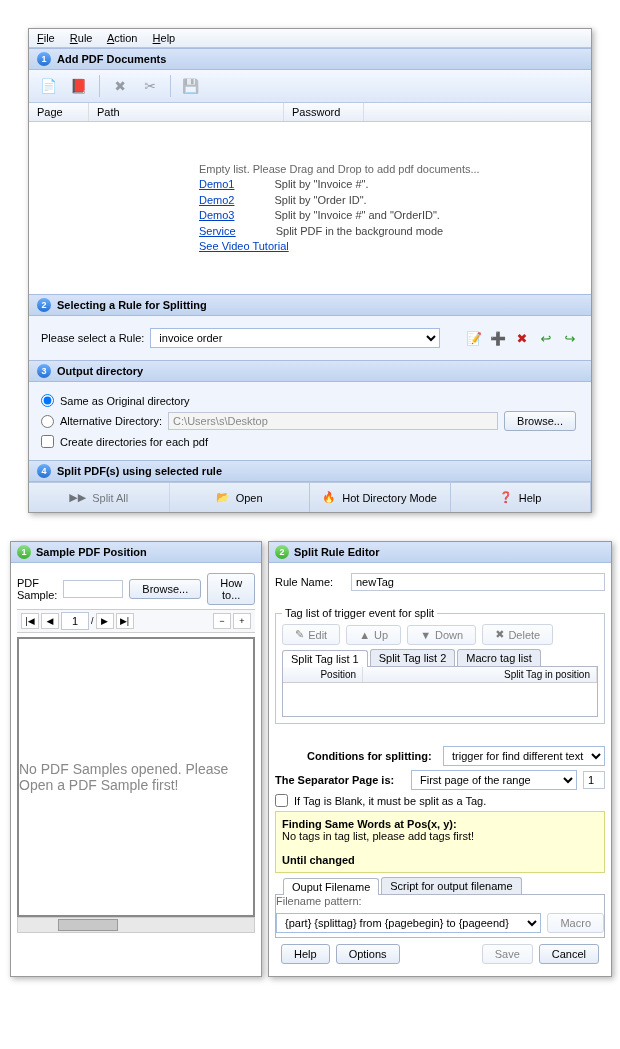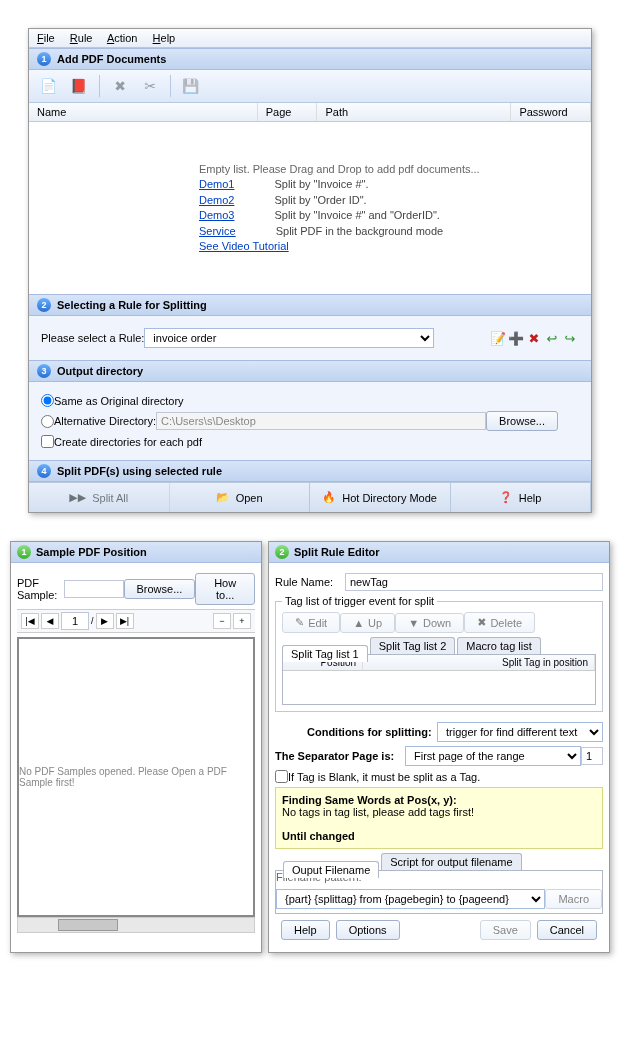--- a/index.html
+++ b/index.html
@@ -15,21 +15,21 @@
 .tbtn { width: 24px; height: 24px; border: 1px solid transparent; border-radius: 3px; display: inline-flex; align-items: center; justify-content: center; font-size: 14px; }
 .tbtn.disabled { opacity: 0.35; }
 .sep { width: 1px; height: 22px; background: #b8c8e0; margin: 0 2px; }
 .listhdr { display: flex; background: linear-gradient(#fafcfe,#e8eef8); border-bottom: 1px solid #ccc; font-size: 11px; }
 .listhdr div { padding: 3px 8px; border-right: 1px solid #ddd; }
 .col-name { width: 230px; } .col-page { width: 60px; } .col-path { width: 195px; } .col-pwd { width: 80px; }
 .emptylist { padding: 40px 0 40px 170px; color: #666; line-height: 1.4; }
 .emptylist a { color: #0040c0; text-decoration: underline; }
 .desc { display: inline-block; margin-left: 40px; color: #444; }
 .section-body { padding: 8px 12px; background: #f0f4fc; }
-.row { display: flex; align-items: center; margin: 4px 0; }
+.row { display: flex; align-items: center; gap: 6px; margin: 4px 0; }
 select { border: 1px solid #a8bce0; padding: 2px 4px; font-size: 11px; background: #fff; }
 input[type=text] { border: 1px solid #c0c8d8; padding: 2px 4px; font-size: 11px; }
 input[type=text]:disabled, input[type=text].readonly { background: #f4f4f4; color: #888; }
 .btn { border: 1px solid #a0b0c8; background: linear-gradient(#fafcfe,#e4ecf8); padding: 3px 12px; border-radius: 3px; font-size: 11px; cursor: default; display: inline-flex; align-items: center; gap: 4px; }
 .btn.disabled { opacity: 0.5; }
 .iconbtn { width: 18px; height: 18px; display: inline-flex; align-items: center; justify-content: center; font-size: 13px; }
 .actionbar { display: flex; background: linear-gradient(#e8eff9,#d4e0f2); border-top: 1px solid #b8c8e0; }
 .actionbar .abtn { flex: 1; text-align: center; padding: 8px 0; border-right: 1px solid #b8c8e0; display: flex; align-items: center; justify-content: center; gap: 6px; }
 .actionbar .abtn.disabled { opacity: 0.5; }
 
@@ -38,29 +38,29 @@
 .panel { border: 1px solid #999; background: #fff; box-shadow: 2px 2px 6px rgba(0,0,0,0.3); }
 .leftp { width: 252px; margin-right: 6px; }
 .rightp { flex: 1; }
 .ph { background: linear-gradient(#d8e4f8,#c0d4f0); border-bottom: 1px solid #a8bce0; padding: 3px 6px; display: flex; align-items: center; gap: 5px; font-weight: bold; font-size: 11px; }
 .pbody { padding: 6px; }
 .lbl { display: inline-block; }
 textarea { border: 1px solid #a8bce0; font-size: 11px; resize: none; }
 .navbar { display: flex; align-items: center; gap: 2px; padding: 2px 4px; border-top: 1px solid #ccc; border-bottom: 1px solid #ccc; background: #f6f8fc; }
 .navbar .nbtn { width: 18px; height: 16px; border: 1px solid #ccc; background: #fff; font-size: 9px; display: inline-flex; align-items: center; justify-content: center; }
 .navbar input { width: 28px; text-align: center; }
-.preview { border: 2px solid #888; height: 280px; margin-top: 4px; display: flex; align-items: center; justify-content: flex-end; color: #888; font-size: 10px; background: #fff; }
+.preview { border: 2px solid #888; height: 280px; margin-top: 4px; display: flex; align-items: center; justify-content: flex-end; color: #888; font-size: 14px; background: #fff; }
 .hscroll { height: 16px; background: #e8e8e8; border: 1px solid #ccc; display: flex; align-items: center; }
 .hscroll .thumb { width: 60px; height: 12px; background: #c8c8c8; margin-left: 40px; border: 1px solid #999; }
 
-.fieldset { border: 1px solid #c0c8d8; margin: 10px 0; padding: 6px; position: relative; }
+.fieldset { border: 1px solid #c0c8d8; margin: 22px 0; padding: 6px; position: relative; }
 .fieldset .legend { position: absolute; top: -7px; left: 6px; background: #fff; padding: 0 3px; font-size: 11px; }
 .tabs { display: flex; border-bottom: 1px solid #b0b8c8; margin-top: 4px; }
 .tab { border: 1px solid #b0b8c8; border-bottom: none; padding: 2px 8px; background: #e8ecf4; margin-right: 2px; font-size: 11px; border-radius: 3px 3px 0 0; }
-.tab.active { background: #fff; position: relative; top: 8px; }
+.tab.active { background: #fff; position: relative; top: 1px; }
 .taglist { border: 1px solid #b0b8c8; border-top: none; height: 50px; }
 .taglist .thdr { display: flex; background: linear-gradient(#fafcfe,#ecf0f8); border-bottom: 1px solid #ccc; font-size: 10px; text-align: right; }
 .taglist .thdr div { padding: 2px 6px; border-right: 1px solid #ddd; }
 .yellowbox { background: #ffffd8; border: 1px solid #d8d880; padding: 6px; font-size: 11px; }
 .yellowbox .bold { font-weight: bold; }
 .btnrow { display: flex; gap: 6px; padding: 6px; justify-content: space-between; }
 </style>
 </head>
 <body>
 
@@ -81,21 +81,20 @@
     <span class="tbtn" style="color:#2a902a;">📄</span>
     <span class="tbtn" style="color:#c02020;">📕</span>
     <span class="sep"></span>
     <span class="tbtn disabled">✖</span>
     <span class="tbtn disabled">✂</span>
     <span class="sep"></span>
     <span class="tbtn disabled">💾</span>
   </div>
 
   <div class="listhdr">
-    <div class="col-name">Name</div>
     <div class="col-page">Page</div>
     <div class="col-path">Path</div>
     <div class="col-pwd">Password</div>
   </div>
 
   <div class="emptylist">
     <div>Empty list. Please Drag and Drop to add pdf documents...</div>
     <div><a href="#">Demo1</a><span class="desc">Split by "Invoice #".</span></div>
     <div><a href="#">Demo2</a><span class="desc">Split by "Order ID".</span></div>
     <div><a href="#">Demo3</a><span class="desc">Split by "Invoice #" and "OrderID".</span></div>

